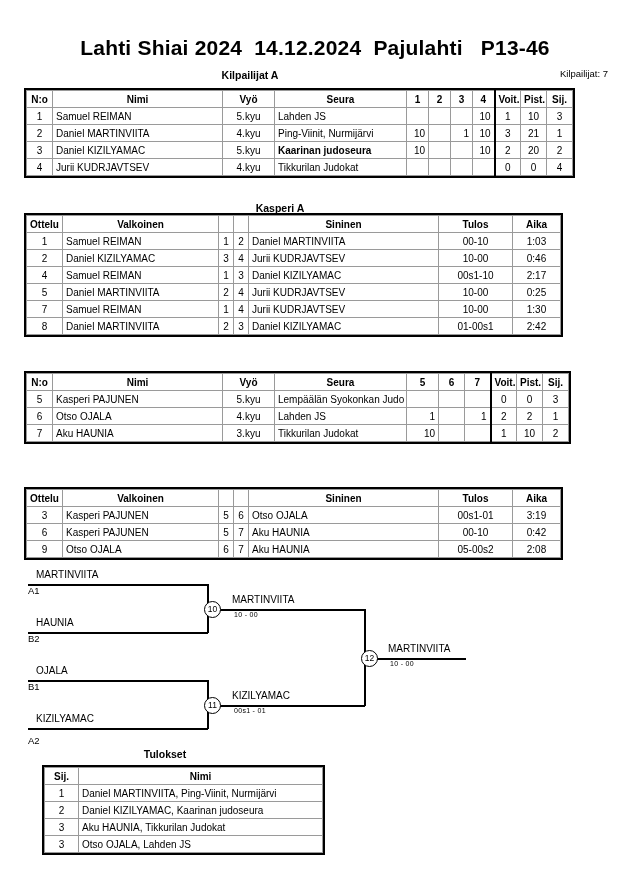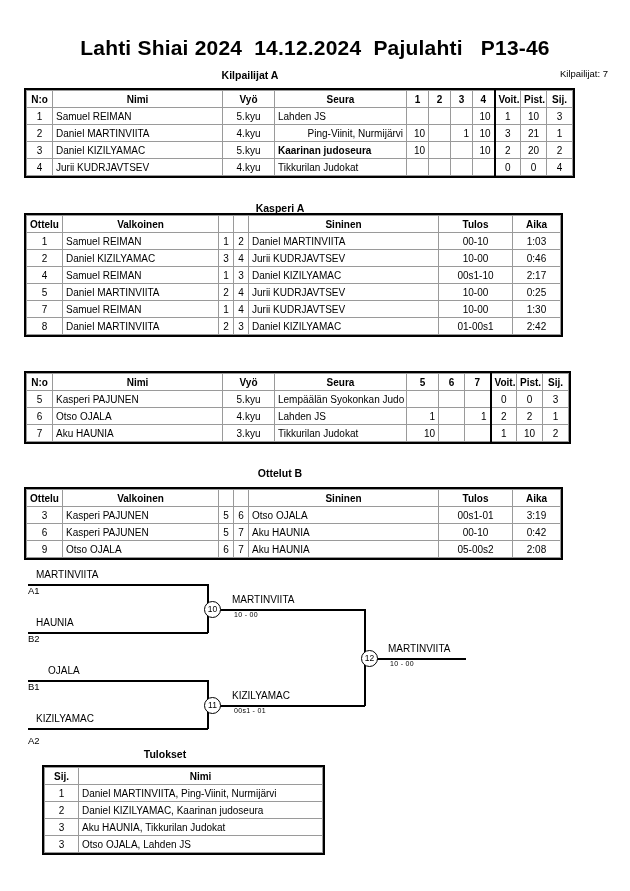--- a/index.html
+++ b/index.html
@@ -141,21 +141,21 @@
           <td class="r"></td>
           <td class="r">10</td>
           <td class="c" style="border-left:2px solid #000;">1</td>
           <td class="c">10</td>
           <td class="c">3</td>
         </tr>
         <tr>
           <td class="c">2</td>
           <td class="l">Daniel MARTINVIITA</td>
           <td class="c">4.kyu</td>
-          <td class="l clip" style="overflow:visible;text-align:right;">Ping-Viinit, Nurmijärvi</td>
+          <td class="l clip" style="overflow:visible;">Ping-Viinit, Nurmijärvi</td>
           <td class="r">10</td>
           <td class="r"></td>
           <td class="r">1</td>
           <td class="r">10</td>
           <td class="c" style="border-left:2px solid #000;">3</td>
           <td class="c">21</td>
           <td class="c">1</td>
         </tr>
         <tr>
           <td class="c">3</td>
@@ -329,21 +329,20 @@
           <td class="r"></td>
           <td class="r"></td>
           <td class="c" style="border-left:2px solid #000;">1</td>
           <td class="c">10</td>
           <td class="c">2</td>
         </tr>
       </tbody>
   </table>
   <div class="frame" id="frm-pool-b" style="left: 24px; top: 371px; width: 547px; height: 73px;"></div>
 
-  <div class="section-caption" style="left:0;top:467px;width:560px;">Ottelut B</div>
   <table class="grid" id="matches-b" style="left:26px;top:489px;width:534px;">
     <colgroup>
       <col style="width:36px">
         <col style="width:156px">
         <col style="width:15px">
         <col style="width:15px">
       <col style="width:190px">
         <col style="width:74px">
         <col style="width:48px">
     </colgroup>
@@ -399,21 +398,21 @@
     <div class="bname" style="left:36px;top:57px;">HAUNIA</div>
     <div class="bline bh" style="left:28px;top:72px;width:180px;"></div>
     <div class="bseed" style="left:28px;top:73px;">B2</div>
 
     <div class="bline bv" style="left:207px;top:24px;height:49px;"></div>
     <div class="bnum" style="left:204px;top:41px;">10</div>
     <div class="bname" style="left:232px;top:34px;">MARTINVIITA</div>
     <div class="bline bh" style="left:220px;top:49px;width:145px;"></div>
     <div class="bscore" style="left:234px;top:51px;">10 - 00</div>
 
-    <div class="bname" style="left:48px;top:105px;">OJALA</div>
+    <div class="bname" style="left:36px;top:105px;">OJALA</div>
     <div class="bline bh" style="left:28px;top:120px;width:180px;"></div>
     <div class="bseed" style="left:28px;top:121px;">B1</div>
 
     <div class="bname" style="left:36px;top:153px;">KIZILYAMAC</div>
     <div class="bline bh" style="left:28px;top:168px;width:180px;"></div>
     <div class="bseed" style="left:28px;top:175px;">A2</div>
 
     <div class="bline bv" style="left:207px;top:120px;height:49px;"></div>
     <div class="bnum" style="left:204px;top:137px;">11</div>
     <div class="bname" style="left:232px;top:130px;">KIZILYAMAC</div>

